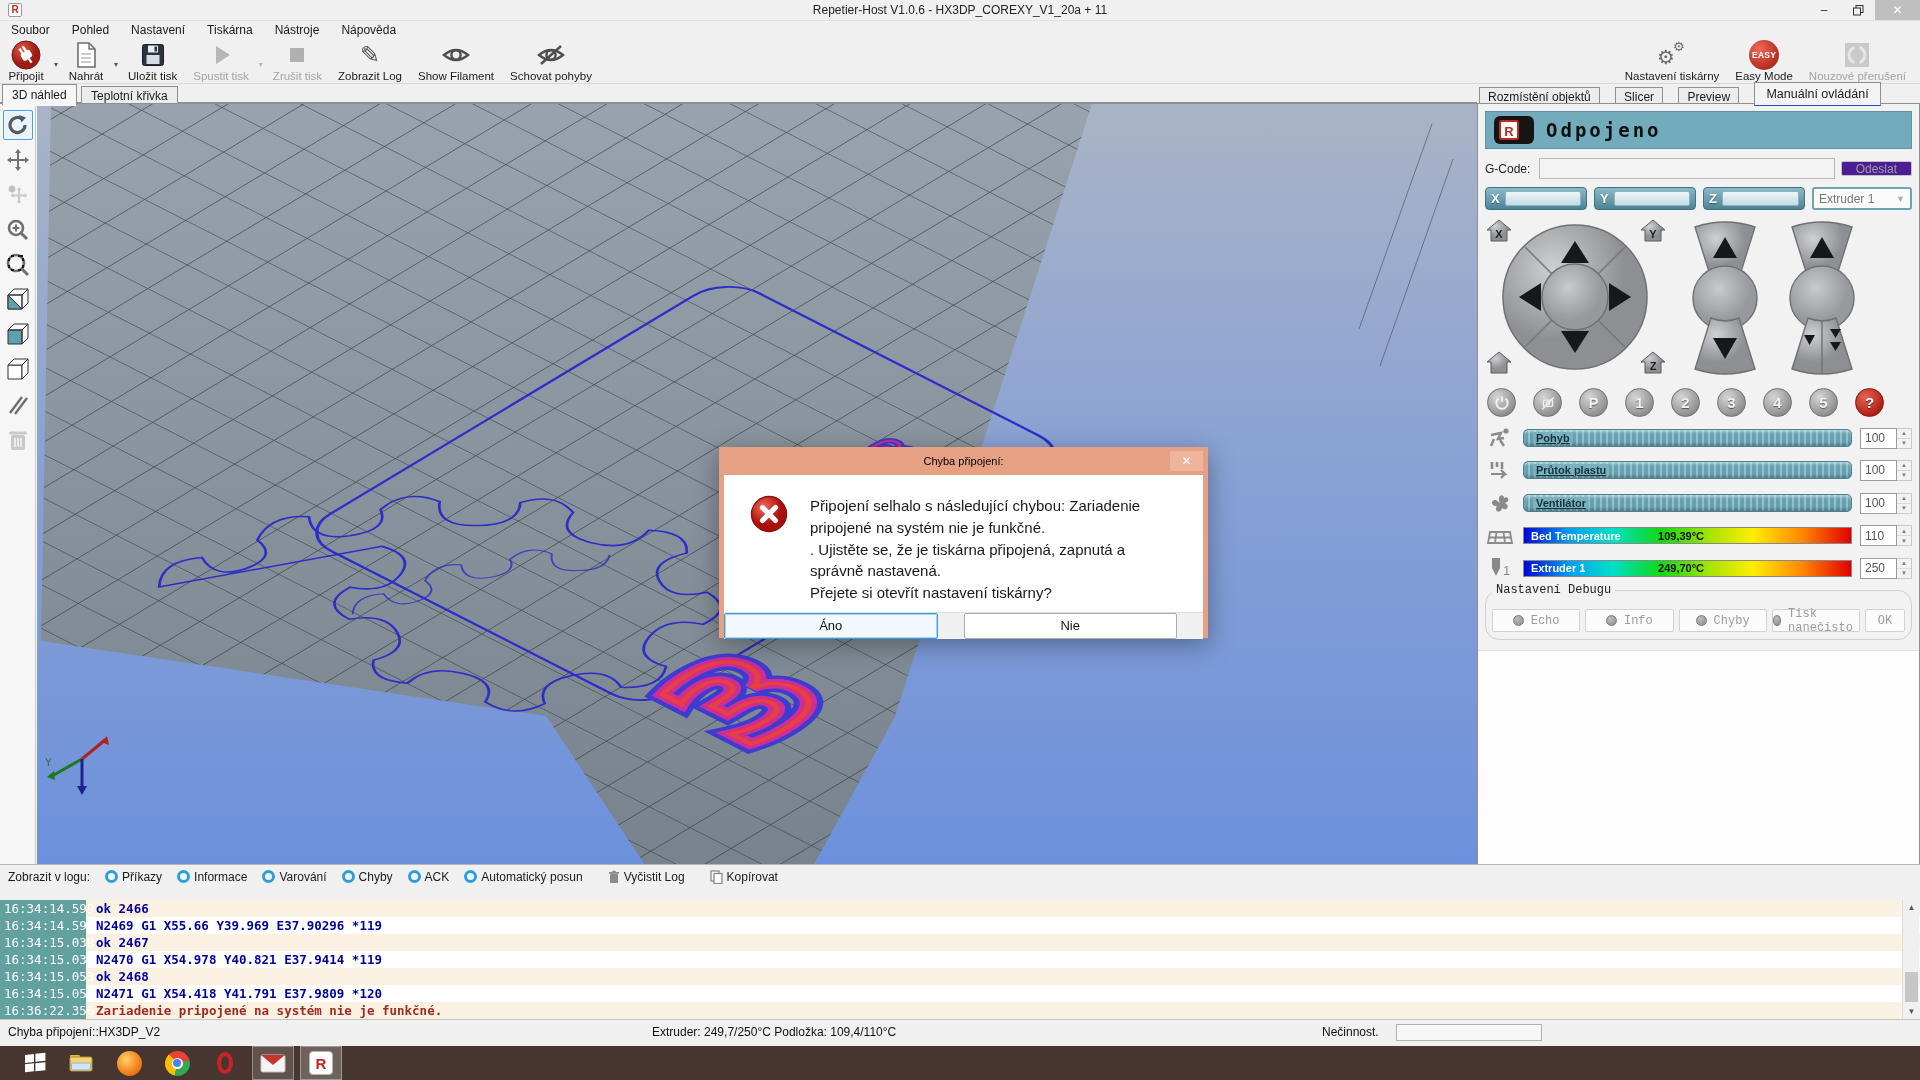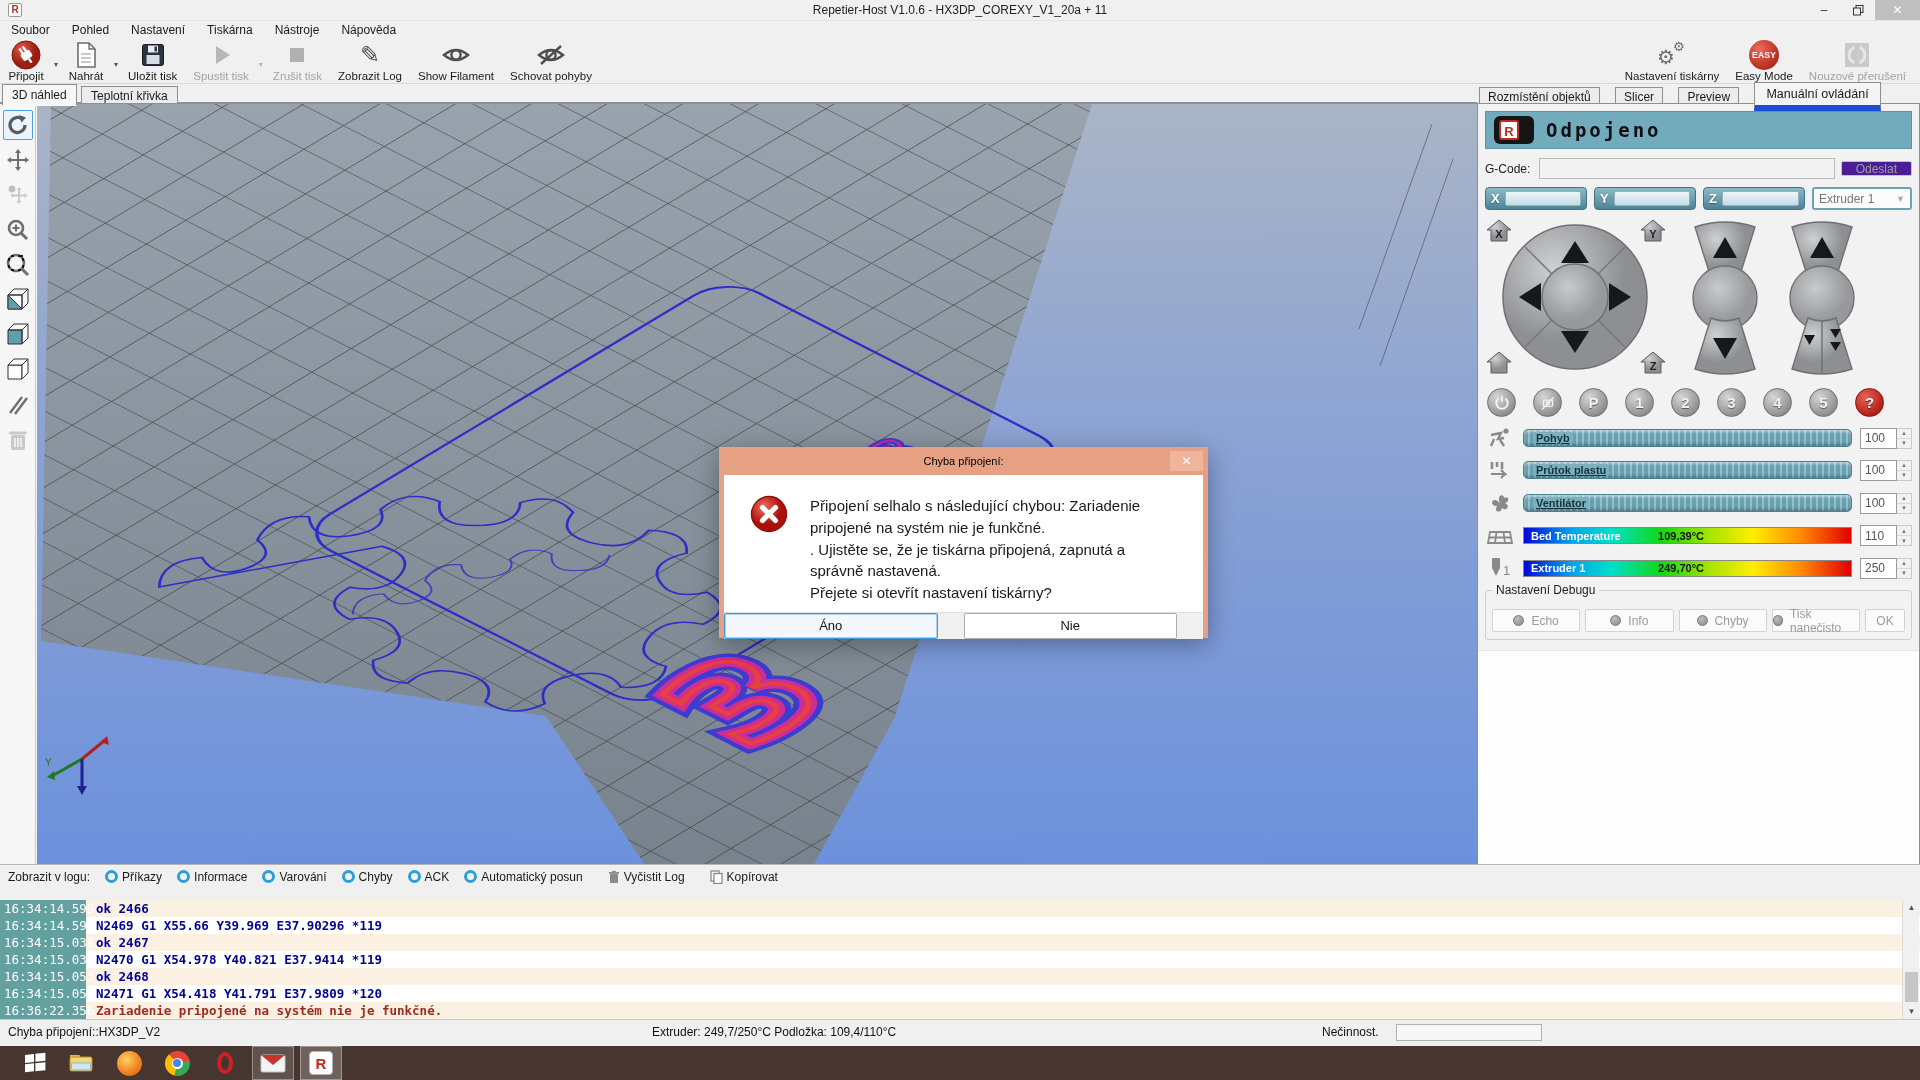--- a/index.html
+++ b/index.html
@@ -47,21 +47,21 @@
   .t3btn { width:30px; height:30px; display:flex; align-items:center; justify-content:center; border:1px solid transparent; border-radius:2px; }
   .t3btn.sel { border-color:#4aa0e0; background:#eaf4fc; }
   .t3btn svg { display:block; }
   .scene { position:absolute; left:37px; top:0; width:1440px; height:773px; background:linear-gradient(180deg,#aab4c6 0%, #8aa2d4 45%, #6b90dc 100%); overflow:hidden; }
   .scene svg { display:block; }
 
   
   .rightpanel { position:absolute; left:1477px; top:84px; width:443px; height:792px; background:#f0f0f0; }
   .rtabs { height:20px; padding-left:2px; }
   .rtab { display:inline-block; padding:2px 8px 3px; font-size:12px; border:1px solid #8f8f8f; border-bottom:none; background:#ececec; margin-right:12px; position:relative; top:1px; color:#1a1a1a; }
-  .rtab.active { background:#f4f4f4; top:-2px; padding:4px 11px 4px; border-bottom:6px solid #1d4ed8; z-index:2; font-size:12.5px; }
+  .rtab.active { background:#f4f4f4; top:-2px; padding:4px 11px 4px; border-bottom:1px solid #1d4ed8; z-index:2; font-size:12.5px; }
   .rcontent { position:absolute; left:0; top:19px; width:443px; height:773px; border:1px solid #8f8f8f; background:#f2f2f2; padding:7px 7px 0; display:flex; flex-direction:column; }
   .connheader { height:38px; background:#72abbb; border:1px solid #5d93a3; display:flex; align-items:center; padding:0 8px; gap:12px; }
   .repelogo { width:40px; height:28px; background:#151515; border-radius:6px; position:relative; }
   .repelogo .inner { position:absolute; left:5px; top:4px; width:20px; height:20px; background:#fff; border-radius:3px; color:#c22a21; font-weight:bold; font-size:13px; text-align:center; line-height:19px; border:2px solid #c22a21; }
   .connheader .stat { font-family:"DejaVu Sans Mono", monospace; font-weight:bold; font-size:19px; letter-spacing:3px; color:#101010; }
   .gcoderow { display:flex; align-items:center; margin-top:9px; gap:6px; }
   .gcoderow .lbl { width:48px; font-size:12px; color:#222; }
   .gcoderow input { flex:1; height:21px; border:1px solid #b9b9b9; background:#f3f3f3; font-size:12px; padding:0 4px; color:#777; }
   .btn-plain { height:15px; border:1px solid #c3c3c3; background:#4c1d95; color:#9f9f9f; font-size:12px; padding:0 14px; border-radius:2px; }
   .xyzrow { display:flex; align-items:center; margin-top:8px; gap:7px; }
@@ -88,21 +88,21 @@
   .ridgebar .blab { font-size:11px; font-weight:bold; color:#13333d; background:#7db0be; padding:0 3px; border-radius:2px; text-decoration:underline; }
   .tempbar { flex:1; height:17px; border:1px solid #888; background:linear-gradient(90deg,#0008d8 0%,#009ff0 14%,#00e0c8 27%,#12d812 42%,#a8e400 57%,#ffee00 70%,#ff8800 85%,#e00000 100%); position:relative; display:flex; align-items:center; padding:0 7px; }
   .tempbar .tlab { font-size:11px; font-weight:bold; color:#fff; }
   .tempbar .tcur { position:absolute; left:41%; font-size:11px; font-weight:bold; color:#101010; }
   .spinner { display:flex; }
   .spinner .val { width:37px; height:21px; border:1px solid #9a9a9a; background:#fff; font-size:12px; color:#555; display:flex; align-items:center; padding-left:4px; }
   .spinner .arrows { width:15px; height:21px; border:1px solid #c9c9c9; border-left:none; display:flex; flex-direction:column; }
   .spinner .arrows span { flex:1; display:flex; align-items:center; justify-content:center; font-size:6px; color:#777; background:#f2f2f2; }
   .spinner .arrows span:first-child { border-bottom:1px solid #d9d9d9; }
 
-  .debuggroup { margin-top:10px; border:1px solid #cfcfcf; border-radius:3px; padding:6px 6px 7px; position:relative; }
+  .debuggroup { margin-top:10px; border:1px solid #cfcfcf; border-radius:14px; padding:6px 6px 7px; position:relative;font-family:Liberation Mono, monospace; }
   .debuggroup .legend { position:absolute; top:-8px; left:6px; background:#f2f2f2; padding:0 4px; font-size:12px; color:#222; }
   .debugrow { display:flex; gap:5px; margin-top:12px; }
   .dbtn { flex:1; height:23px; border:1px solid #d2d2d2; background:#fbfbfb; border-radius:2px; display:flex; align-items:center; justify-content:center; gap:7px; color:#9b9b9b; font-size:12px; }
   .dbtn .dot { width:11px; height:11px; border-radius:50%; background:radial-gradient(circle at 35% 30%, #bdbdbd, #8a8a8a); border:1px solid #7c7c7c; }
   .dbtn.ok { flex:0 0 40px; }
   .rfiller { flex:1; background:#fdfdfd; margin:10px -7px 0; border-top:1px solid #e3e3e3; }
 
   
   .dialog { position:absolute; left:719px; top:447px; width:489px; height:191px; background:#e6a184; box-shadow:0 6px 24px rgba(0,0,0,.35); z-index:60; }
   .dialog .dtitle { height:28px; display:flex; align-items:center; justify-content:center; color:#000000; font-size:11px; position:relative; }

